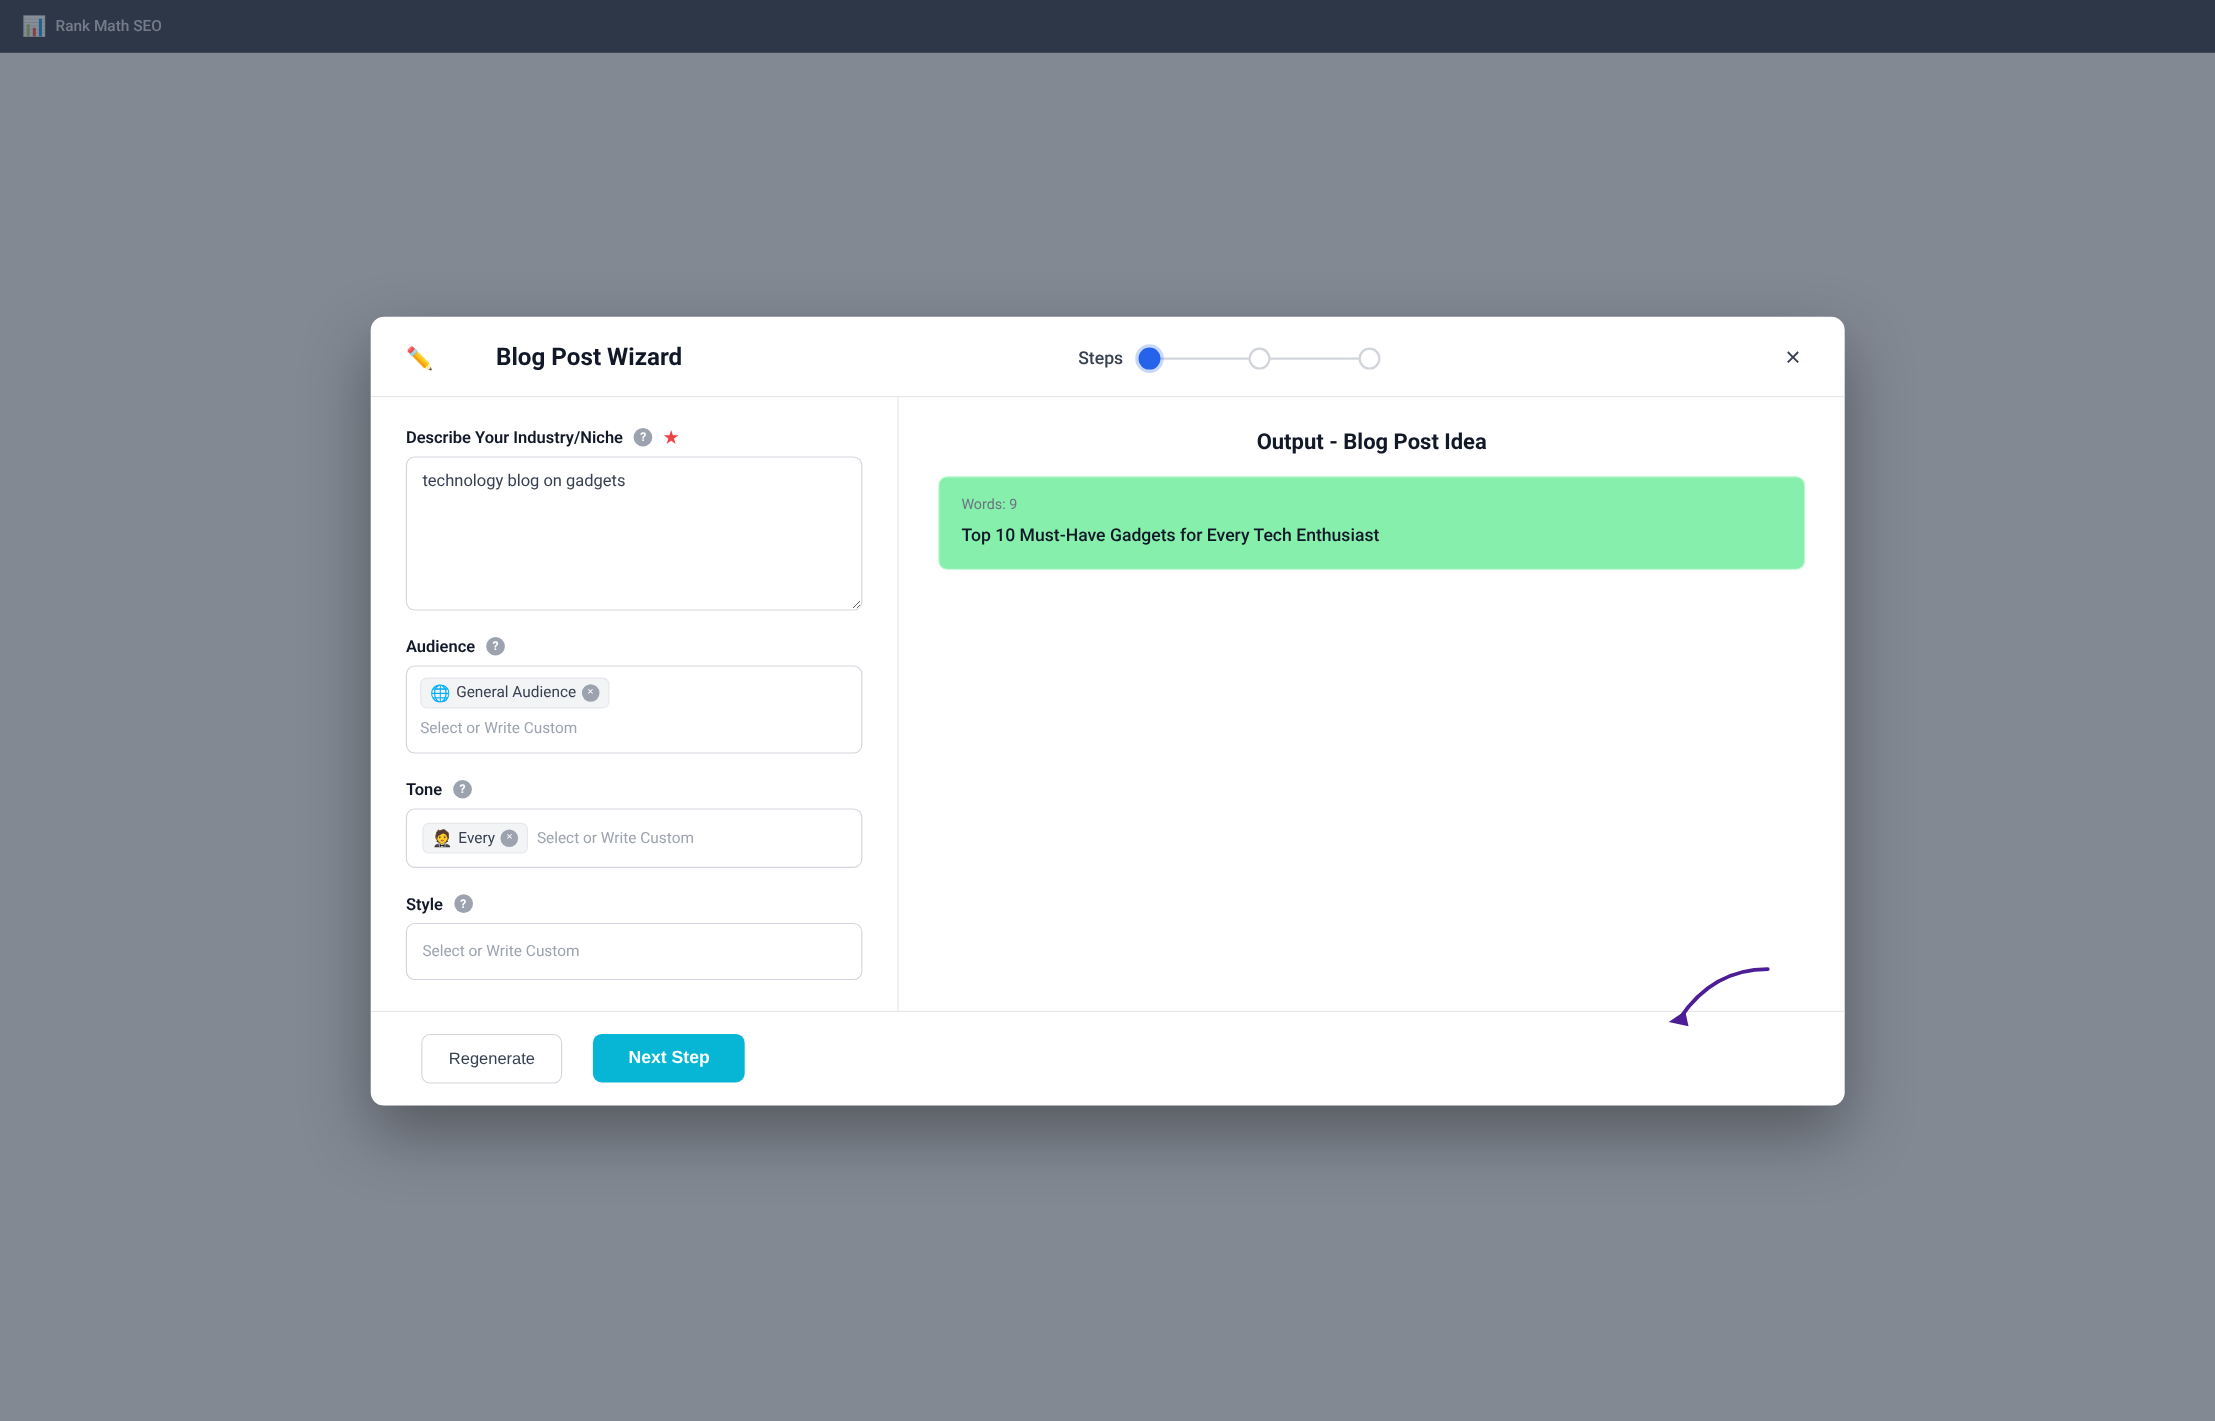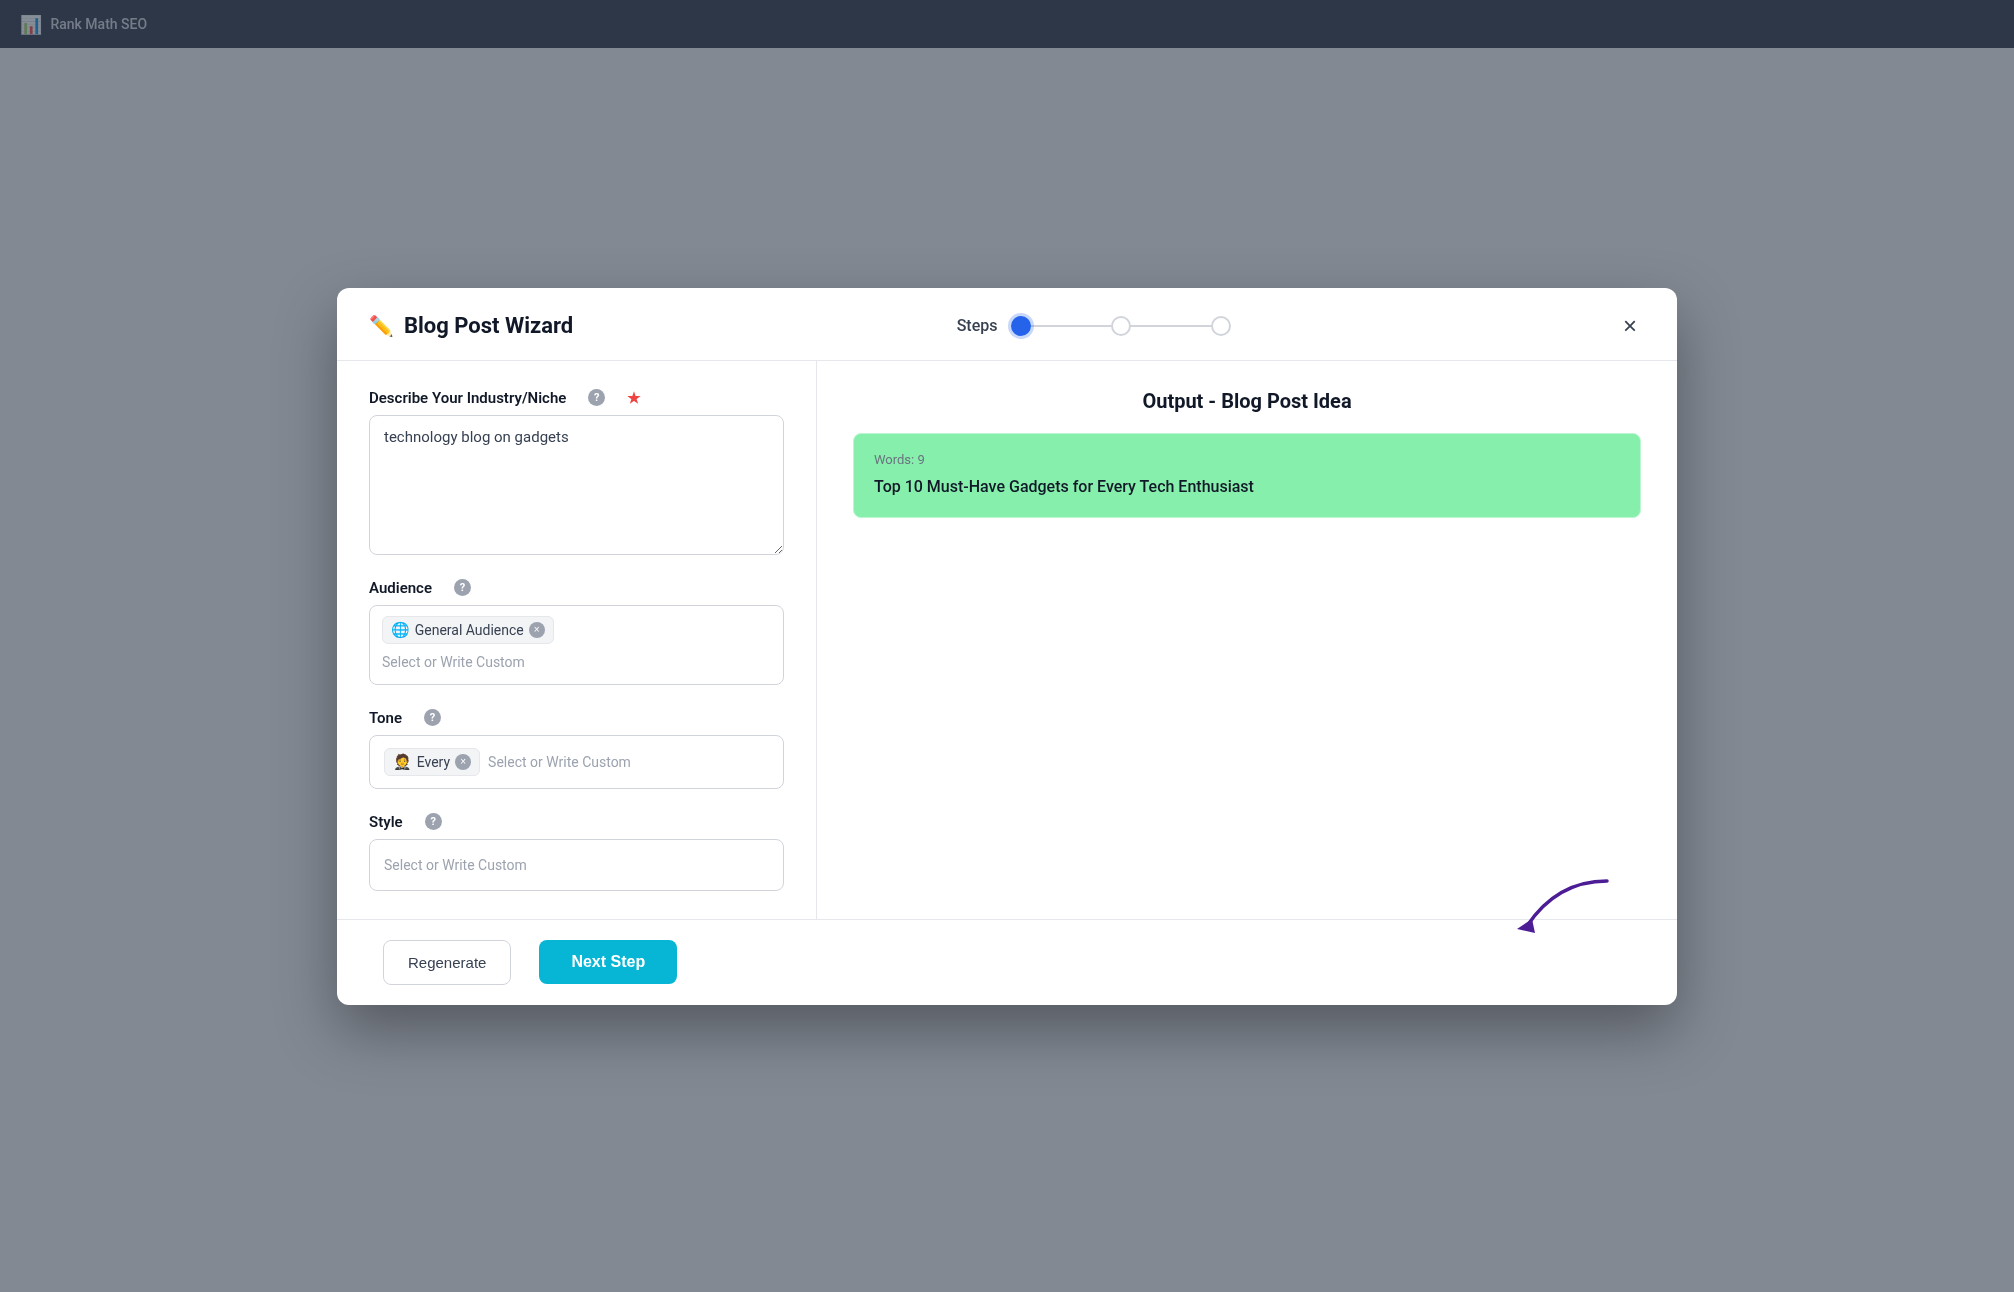--- a/index.html
+++ b/index.html
@@ -83,20 +83,21 @@
 
     .modal-title-icon {
       font-size: 20px;
       color: #374151;
     }
 
     .modal-title {
       font-size: 22px;
       font-weight: 700;
       color: #111827;
+      margin-left: 47px;
     }
 
     .steps-group {
       display: flex;
       align-items: center;
       gap: 14px;
     }
 
     .steps-label {
       font-size: 16px;
@@ -152,21 +153,21 @@
 
     .field-group {
       display: flex;
       flex-direction: column;
       gap: 8px;
     }
 
     .field-label {
       display: flex;
       align-items: center;
-      gap: 22px;
+      gap: 10px;
       font-size: 15px;
       font-weight: 600;
       color: #111827;
     }
 
     .help-icon {
       display: inline-flex;
       align-items: center;
       justify-content: center;
       width: 17px;

